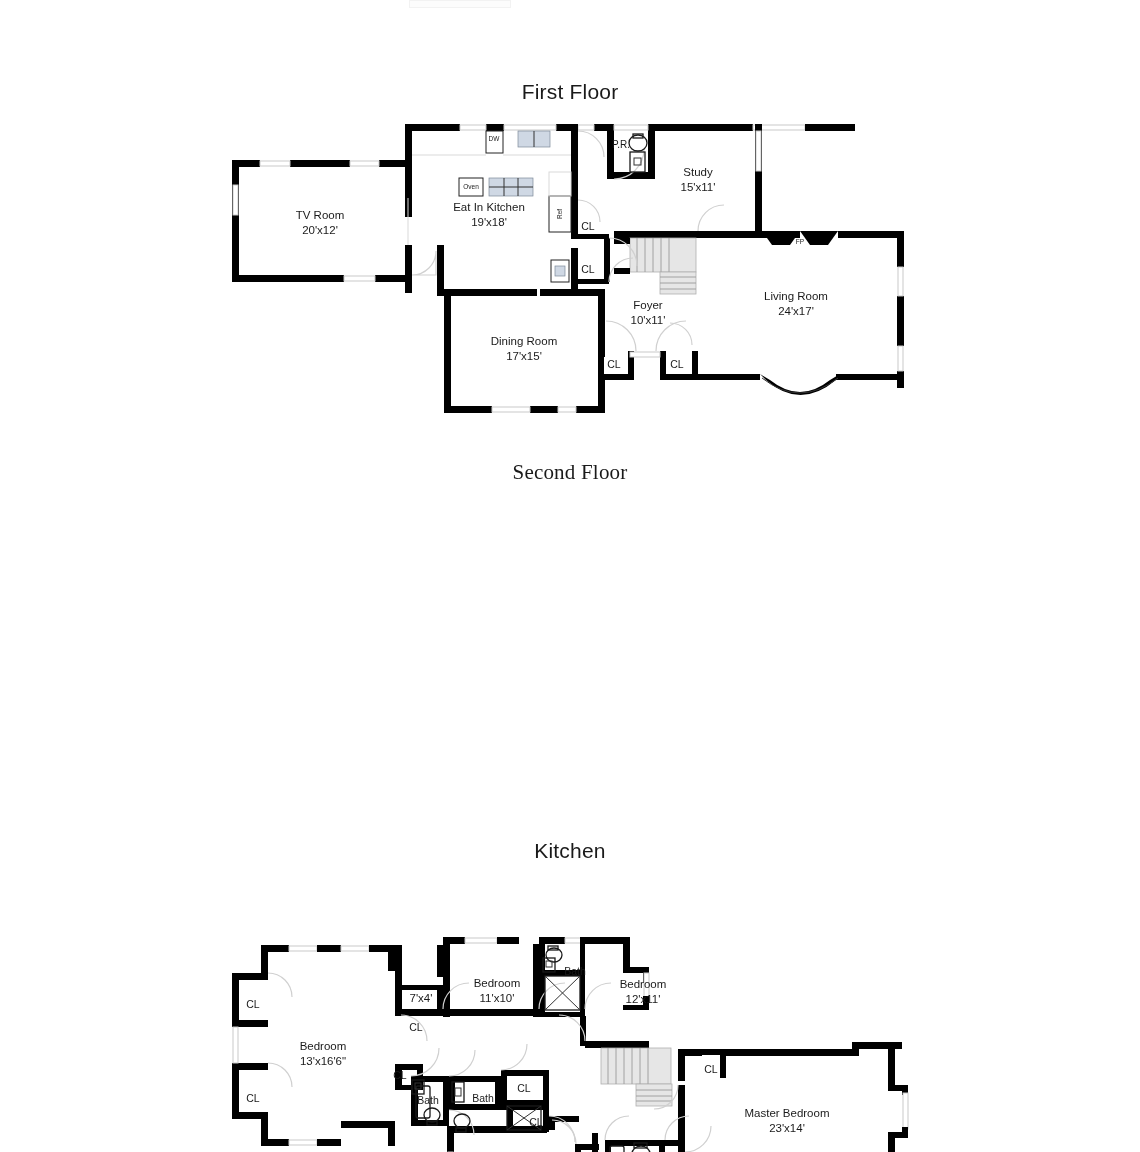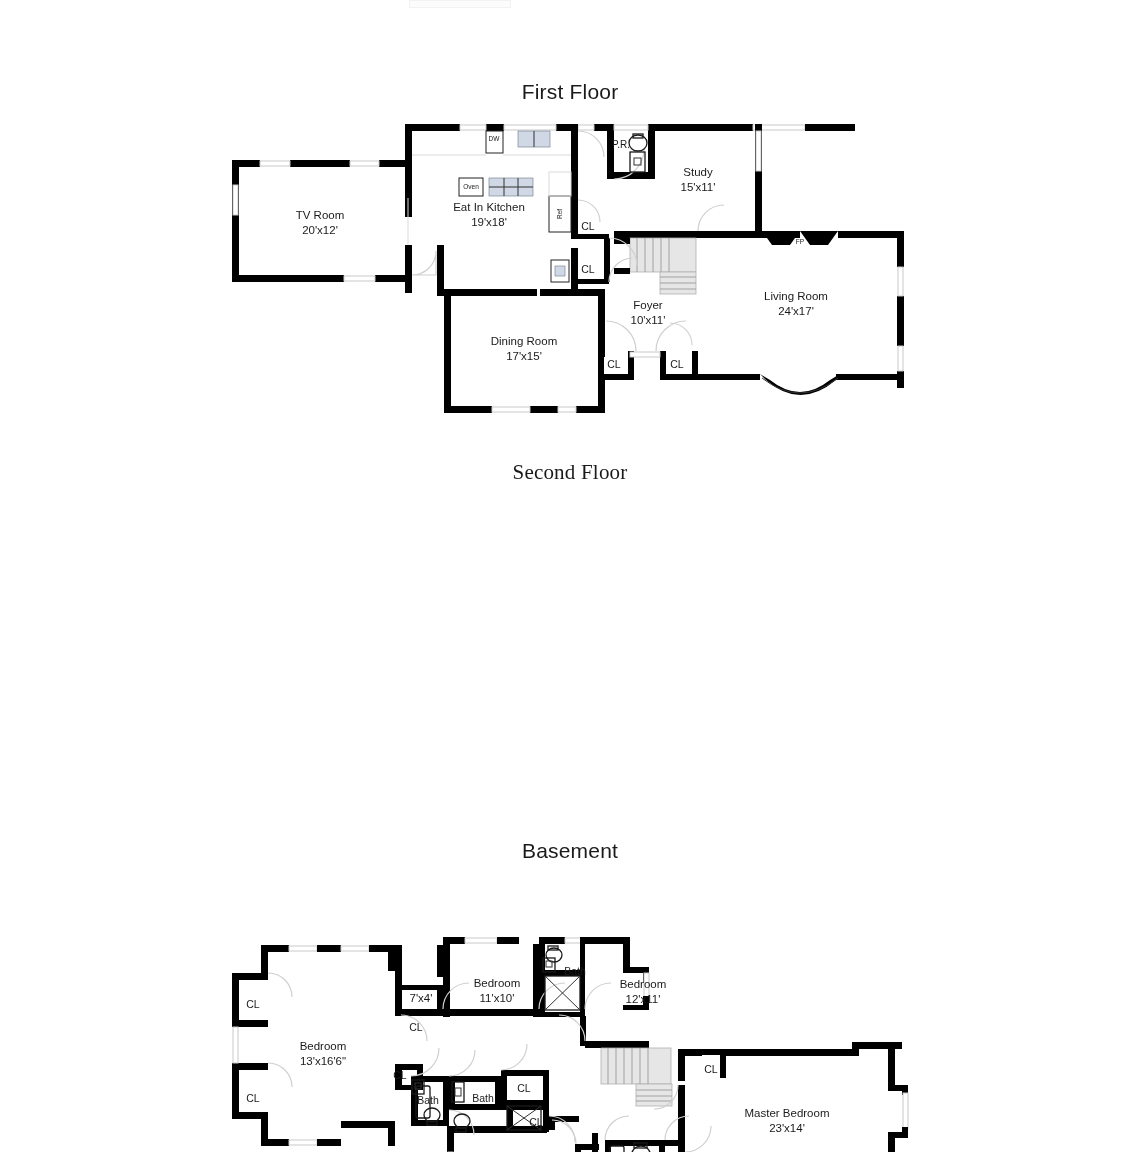--- a/index.html
+++ b/index.html
@@ -427,21 +427,21 @@
       <text class="lbl-cl" x="400" y="636">CL</text>
       <text class="lbl-cl" x="524" y="649">CL</text>
       <text class="lbl-cl" x="536" y="683">CL</text>
       <text class="lbl-cl" x="711" y="630">CL</text>
       <text class="lbl-cl" x="710" y="735">CL</text>
       <text class="lbl-cl" x="595" y="725">CL</text>
       <text class="lbl-cl" x="589" y="775">CL</text>
     </g>
   </svg>
 
-  <div class="floor-title" id="t-basement">Basement</div>
+  <div class="floor-title" id="t-basement">Kitchen</div>
 
   <svg width="1140" height="290" viewBox="0 0 1140 290" style="top:862px;">
     <g>
 
       <rect class="wall" x="409" y="885" width="7" height="38"></rect>
       <rect class="wall" x="409" y="885" width="184" height="7"></rect>
       <rect class="win" x="410" y="893" width="5" height="28"></rect>
       <rect class="wall" x="409" y="918" width="7" height="10"></rect>
       <rect class="wall" x="593" y="885" width="7" height="45"></rect>
       <rect class="wall" x="600" y="885" width="18" height="7"></rect>

